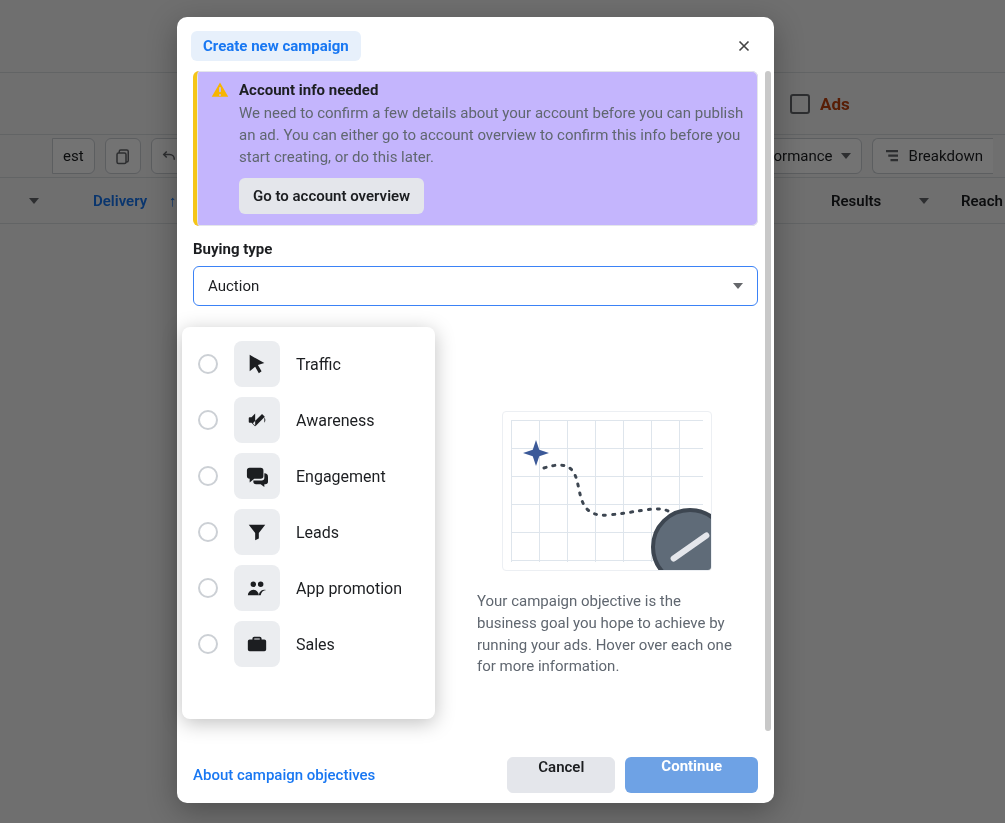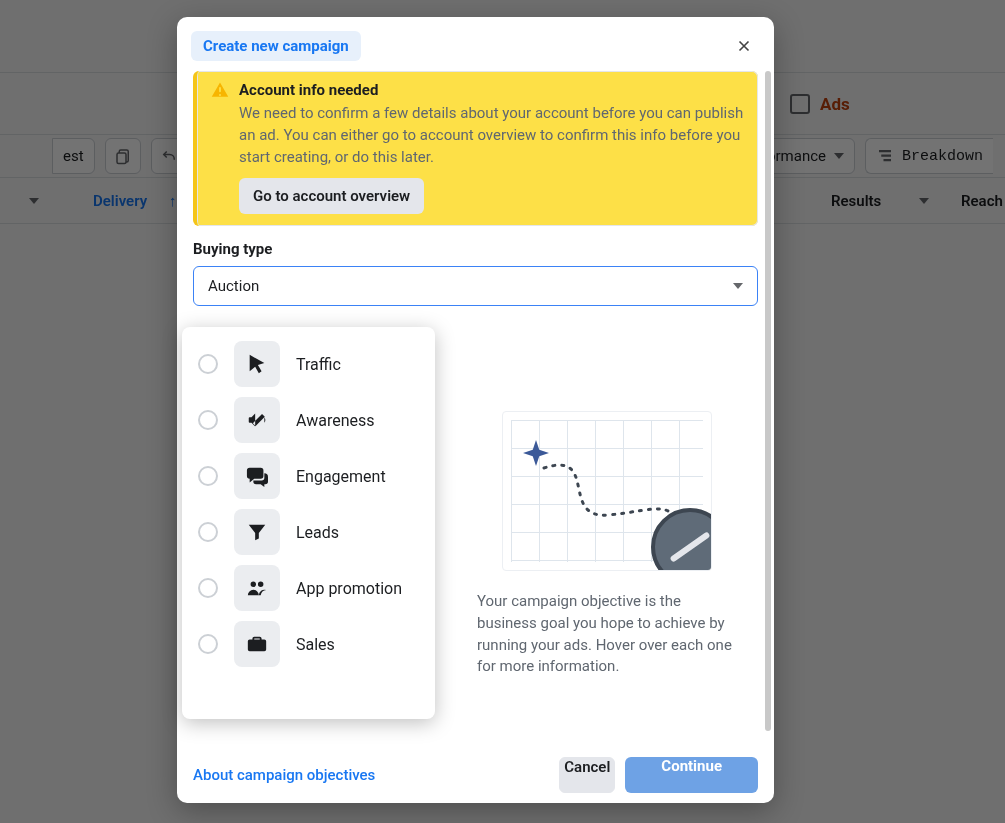--- a/index.html
+++ b/index.html
@@ -29,21 +29,21 @@
 
   
   .modal { position:absolute; left:177px; top:17px; width:597px; height:786px; background:#fff; border-radius:10px; overflow:hidden; box-shadow:0 8px 30px rgba(0,0,0,.3); }
   .modal-head { display:flex; align-items:center; padding:14px 16px 10px 14px; }
   .breadcrumb-chip { background:#e7f0fb; color:#1877f2; font-weight:700; font-size:15px; padding:6px 12px; border-radius:6px; }
   .close-x { margin-left:auto; width:28px; height:28px; display:flex; align-items:center; justify-content:center; color:#444; cursor:pointer; font-size:20px; }
   .modal-body { padding:0 16px; height:720px; overflow:hidden; position:relative; }
 
   .scroll-thumb { position:absolute; right:3px; top:0; width:6px; height:660px; background:#c8c8c8; border-radius:3px; }
 
-  .alert { display:flex; border-left:4px solid #f5c518; background:#fde047; border-radius:6px; padding:10px 6px 12px 14px; box-shadow:inset 0 0 0 1px #e4e6eb; margin-bottom:14px; }
+  .alert { display:flex; border-left:4px solid #f5c518; background:#c4b5fd; border-radius:6px; padding:10px 6px 12px 14px; box-shadow:inset 0 0 0 1px #e4e6eb; margin-bottom:14px; }
   .alert-col { margin-left:10px; flex:1; }
   .alert-title { font-weight:700; font-size:15px; color:#1c1e21; display:flex; align-items:center; gap:8px; }
   .alert-text { font-size:15px; color:#606770; line-height:1.45; margin-top:4px; }
   .alert-btn { margin-top:10px; display:inline-flex; align-items:center; height:36px; padding:0 14px; background:#e4e6eb; border-radius:6px; font-size:15px; font-weight:600; color:#1c1e21; cursor:pointer; }
   .warn-tri { width:18px; height:18px; color:#f7b500; }
 
   .field-label { font-weight:700; font-size:15px; color:#1c1e21; margin:4px 0 8px 0; }
   .select { height:40px; border:1px solid #3b82f6; border-radius:6px; display:flex; align-items:center; padding:0 14px; font-size:15px; color:#1c1e21; justify-content:space-between; background:#fff; margin-bottom:20px; }
 
   .section-title { font-weight:700; font-size:17px; color:#1c1e21; margin:12px 0 16px 0; }
@@ -59,21 +59,21 @@
   .map-grid { position:absolute; inset:8px; background-image:linear-gradient(#dbe3ea 1px, transparent 1px), linear-gradient(90deg,#dbe3ea 1px, transparent 1px); background-size:28px 28px; opacity:.9; }
   .star4 { position:absolute; left:20px; top:28px; width:26px; height:26px; }
   .compass { position:absolute; right:-18px; bottom:-16px; width:78px; height:78px; border-radius:50%; background:#5f6b78; border:4px solid #3d4651; }
   .compass::after{content:""; position:absolute; left:50%; top:50%; width:46px; height:6px; background:#e4e6eb; transform:translate(-50%,-50%) rotate(-35deg); border-radius:3px;}
   .dash-path { position:absolute; left:36px; top:48px; width:150px; height:90px; }
   .right-text { font-size:15px; color:#606770; line-height:1.45; }
 
   .modal-foot { position:absolute; left:0; right:0; bottom:0; height:58px; display:flex; align-items:center; padding:0 16px; gap:10px; border-top:1px solid #00000000; }
   .foot-link { color:#1877f2; font-size:15px; font-weight:500; cursor:pointer; }
   .foot-spacer { flex:1; }
-  .btn-secondary { height:36px; padding:0 4px; border:1px solid #e4e6eb; background:#e4e6eb; border-radius:6px; font-size:15px; font-weight:600; color:#1c1e21; cursor:pointer; }
+  .btn-secondary { height:36px; padding:0 30px; border:1px solid #e4e6eb; background:#e4e6eb; border-radius:6px; font-size:15px; font-weight:600; color:#1c1e21; cursor:pointer; }
   .btn-primary { height:36px; padding:0 36px; background:#6ea2e5; color:#fff; border-radius:6px; font-size:15px; font-weight:700; cursor:default; }
 
   
   .hl { position:absolute; left:182px; top:327px; width:253px; height:392px; background:#fff; border-radius:8px; box-shadow:0 4px 20px rgba(0,0,0,.25); padding:14px 16px; }
 </style>
 </head>
 <body>
 
 <div class="bg">
   <div class="bg-topbar"></div>
@@ -107,21 +107,21 @@
     <div class="bg-spacer"></div>
     <div class="bg-btn-plain">
       <svg class="bg-icn" viewBox="0 0 24 24" fill="none" stroke="currentColor" stroke-width="2">
           <rect x="3" y="4" width="6" height="16"></rect>
           <rect x="9" y="4" width="6" height="16"></rect>
           <rect x="15" y="4" width="6" height="16"></rect>
         </svg>
       <span>Columns: Performance</span>
       <span class="caret-dn"></span>
     </div>
-    <div class="bg-btn-plain" style="border-radius:6px 0 0 6px; border-right:none;font-family:Liberation Mono, monospace;">
+    <div class="bg-btn-plain" style="border-radius:6px 0 0 6px; border-right:none;">
       <svg class="bg-icn" viewBox="0 0 24 24" fill="currentColor">
           <path d="M4 4h16v3H4zM7 10h13v3H7zM10 16h10v3H10z"></path>
         </svg>
       <span>Breakdown</span>
     </div>
   </div>
   <div class="bg-row2">
     <div class="bg-cell" style="width:55px; justify-content:flex-end;">
         <span class="caret-dn"></span>
       </div>

